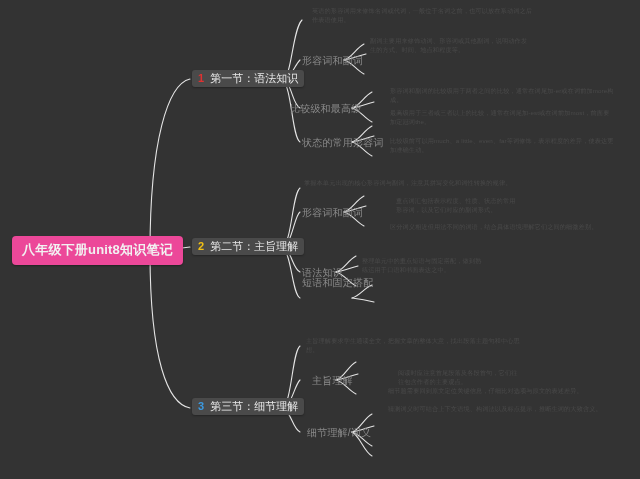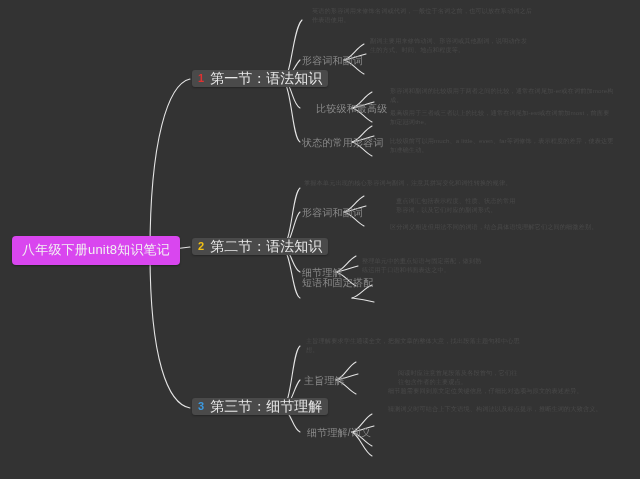--- a/index.html
+++ b/index.html
@@ -10,26 +10,26 @@
     overflow:hidden;
     position:relative;
   }
   #canvas{position:absolute;inset:0;width:640px;height:479px;}
   .svg-layer{position:absolute;left:0;top:0;width:640px;height:479px;pointer-events:none;}
 
   
   .root-node{
     position:absolute;
     left:12px; top:236px;
-    background:#d946ef;
+    background:#ec4899;
     border-radius:4px;
     padding:5px 10px 6px 10px;
     color:#f2f2f2;
     font-size:13px;
-    font-weight:normal;
+    font-weight:bold;
     letter-spacing:0.2px;
     white-space:nowrap;
     box-shadow:0 1px 2px rgba(0,0,0,.35);
   }
 
   
   .branch-node{
     position:absolute;
     background:#4a4a4a;
     border-radius:3px;
@@ -40,21 +40,21 @@
     white-space:nowrap;
     box-shadow:0 1px 2px rgba(0,0,0,.3);
   }
   .branch-num{
     font-size:11px;
     font-weight:bold;
     line-height:11px;
     padding:0 2px;
   }
   .branch-label{
-    font-size:14px;
+    font-size:11px;
     color:#e8e8e8;
     line-height:11px;
   }
   #branch-1{left:192px; top:70px;}
   #branch-2{left:192px; top:238px;}
   #branch-3{left:192px; top:398px;}
 
   
   .sub-node{
     position:absolute;
@@ -142,57 +142,57 @@
     <span>八年级下册unit8知识笔记</span>
   </div>
 
   <div class="branch-node" id="branch-1">
     <span class="branch-num" style="color: rgb(224, 49, 49);">1</span>
     <span class="branch-label">第一节：语法知识</span>
   </div>
   <div class="sub-node" style="left:302px; top:54px;">
     <span>形容词和副词</span>
   </div>
-  <div class="sub-node" style="left:316px; top:102px;">
+  <div class="sub-node" style="left:290px; top:102px;">
     <span>比较级和最高级</span>
   </div>
   <div class="sub-node" style="left:302px; top:136px;">
     <span>状态的常用形容词</span>
   </div>
 
   <div class="detail" style="left:312px; top:6px;">英语的形容词用来修饰名词或代词，一般位于名词之前，也可以放在系动词之后作表语使用。</div>
   <div class="detail mid" style="left:370px; top:36px;">副词主要用来修饰动词、形容词或其他副词，说明动作发生的方式、时间、地点和程度等。</div>
   <div class="detail" style="left:390px; top:86px;">形容词和副词的比较级用于两者之间的比较，通常在词尾加-er或在词前加more构成。</div>
   <div class="detail" style="left:390px; top:108px;">最高级用于三者或三者以上的比较，通常在词尾加-est或在词前加most，前面要加定冠词the。</div>
   <div class="detail" style="left:390px; top:136px;">比较级前可以用much、a little、even、far等词修饰，表示程度的差异，使表达更加准确生动。</div>
 
   <div class="branch-node" id="branch-2">
     <span class="branch-num" style="color: rgb(242, 192, 20);">2</span>
-    <span class="branch-label">第二节：语法知识</span>
+    <span class="branch-label">第二节：主旨理解</span>
   </div>
   <div class="sub-node" style="left:302px; top:206px;">
     <span>形容词和副词</span>
   </div>
   <div class="sub-node" style="left:302px; top:266px;">
-    <span>细节理解</span>
+    <span>语法知识</span>
   </div>
   <div class="sub-node" style="left:302px; top:276px;">
     <span>短语和固定搭配</span>
   </div>
 
   <div class="detail" style="left:304px; top:178px;">掌握本单元出现的核心形容词与副词，注意其拼写变化和词性转换的规律。</div>
   <div class="detail narrow" style="left:396px; top:196px;">重点词汇包括表示程度、性质、状态的常用形容词，以及它们对应的副词形式。</div>
   <div class="detail" style="left:390px; top:222px;">区分词义相近但用法不同的词语，结合具体语境理解它们之间的细微差别。</div>
   <div class="detail narrow" style="left:362px; top:256px;">整理单元中的重点短语与固定搭配，做到熟练运用于口语和书面表达之中。</div>
 
   <div class="branch-node" id="branch-3">
     <span class="branch-num" style="color: rgb(59, 154, 225);">3</span>
     <span class="branch-label">第三节：细节理解</span>
   </div>
-  <div class="sub-node" style="left:304px; top:374px;">
+  <div class="sub-node" style="left:312px; top:374px;">
     <span>主旨理解</span>
   </div>
   <div class="sub-node" style="left:307px; top:426px;">
     <span>细节理解/词义</span>
   </div>
 
   <div class="detail" style="left:306px; top:336px;">主旨理解要求学生通读全文，把握文章的整体大意，找出段落主题句和中心思想。</div>
   <div class="detail narrow" style="left:398px; top:368px;">阅读时应注意首尾段落及各段首句，它们往往包含作者的主要观点。</div>
   <div class="detail" style="left:388px; top:386px;">细节题需要回到原文定位关键信息，仔细比对选项与原文的表述差异。</div>
   <div class="detail" style="left:388px; top:404px;">猜测词义时可结合上下文语境、构词法以及标点提示，推断生词的大致含义。</div>

